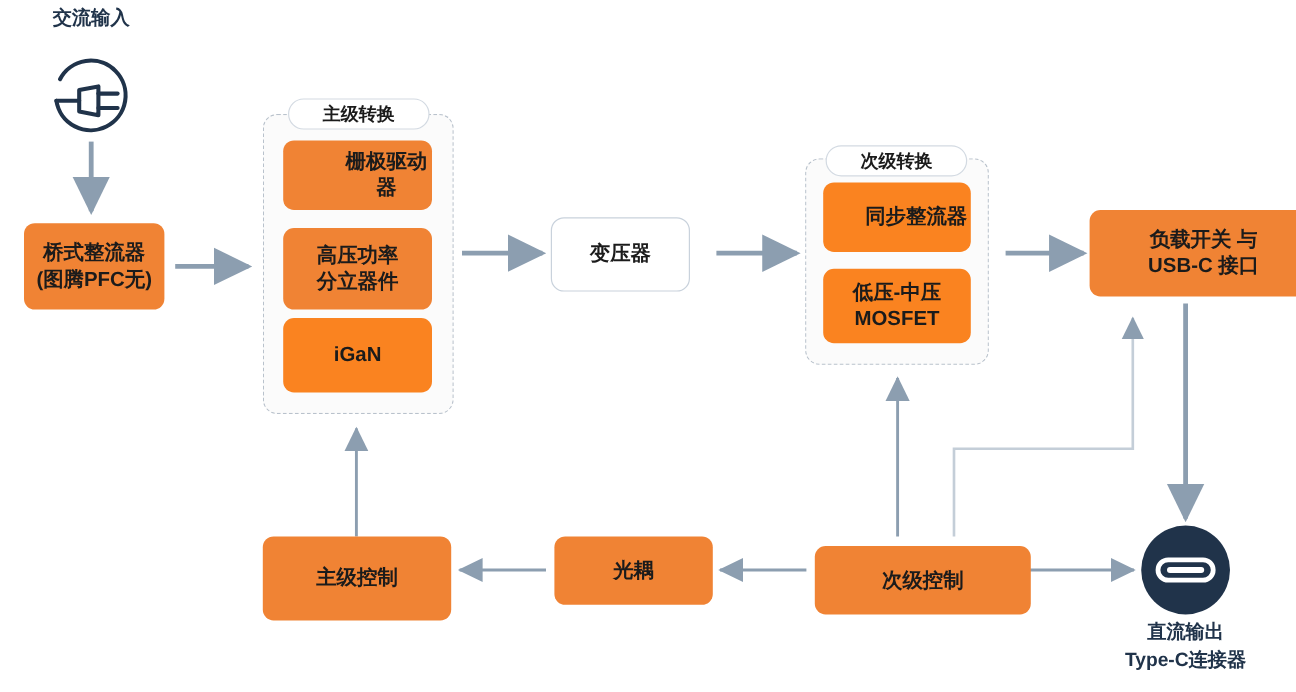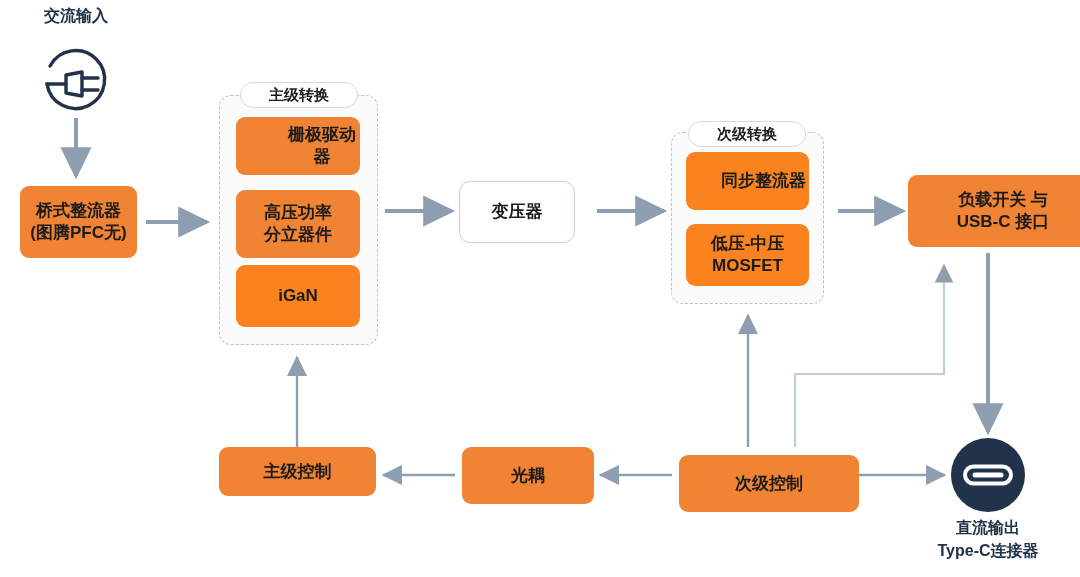--- a/index.html
+++ b/index.html
@@ -186,21 +186,21 @@
   <div class="node orange-bright" style="left:686px;top:224px;width:123px;height:62px;">
     <span class="txt">低压-中压
 MOSFET</span>
   </div>
 
   <div class="node orange" style="left:908px;top:175px;width:190px;height:72px;">
     <span class="txt">负载开关 与
 USB-C 接口</span>
   </div>
 
-  <div class="node orange" style="left:219px;top:447px;width:157px;height:49px;align-items:center;">
+  <div class="node orange" style="left:219px;top:447px;width:157px;height:70px;align-items:center;">
     <span class="txt">主级控制</span>
   </div>
   <div class="node orange" style="left:462px;top:447px;width:132px;height:57px;">
     <span class="txt">光耦</span>
   </div>
   <div class="node orange" style="left:679px;top:455px;width:180px;height:57px;">
     <span class="txt">次级控制</span>
   </div>
 
   <div class="icon-wrap" style="left:950px;top:437px;width:76px;height:76px;">

